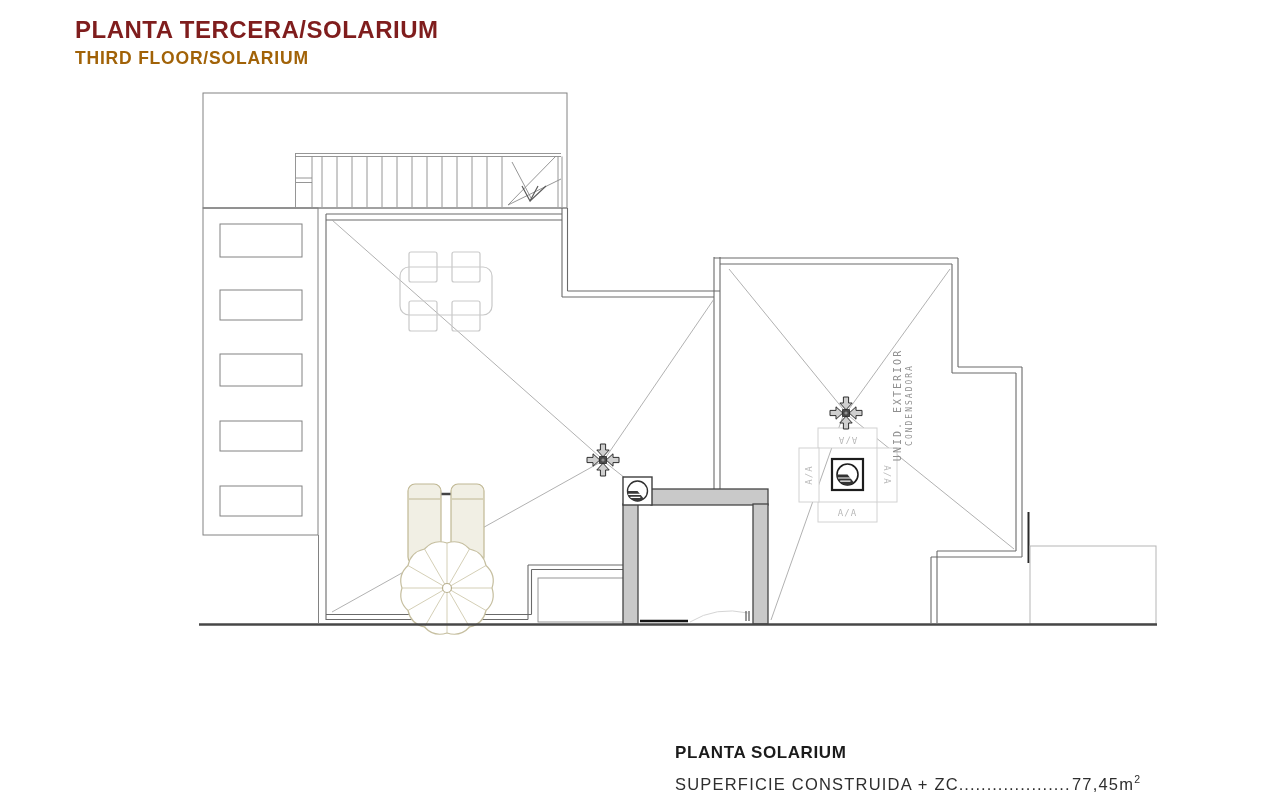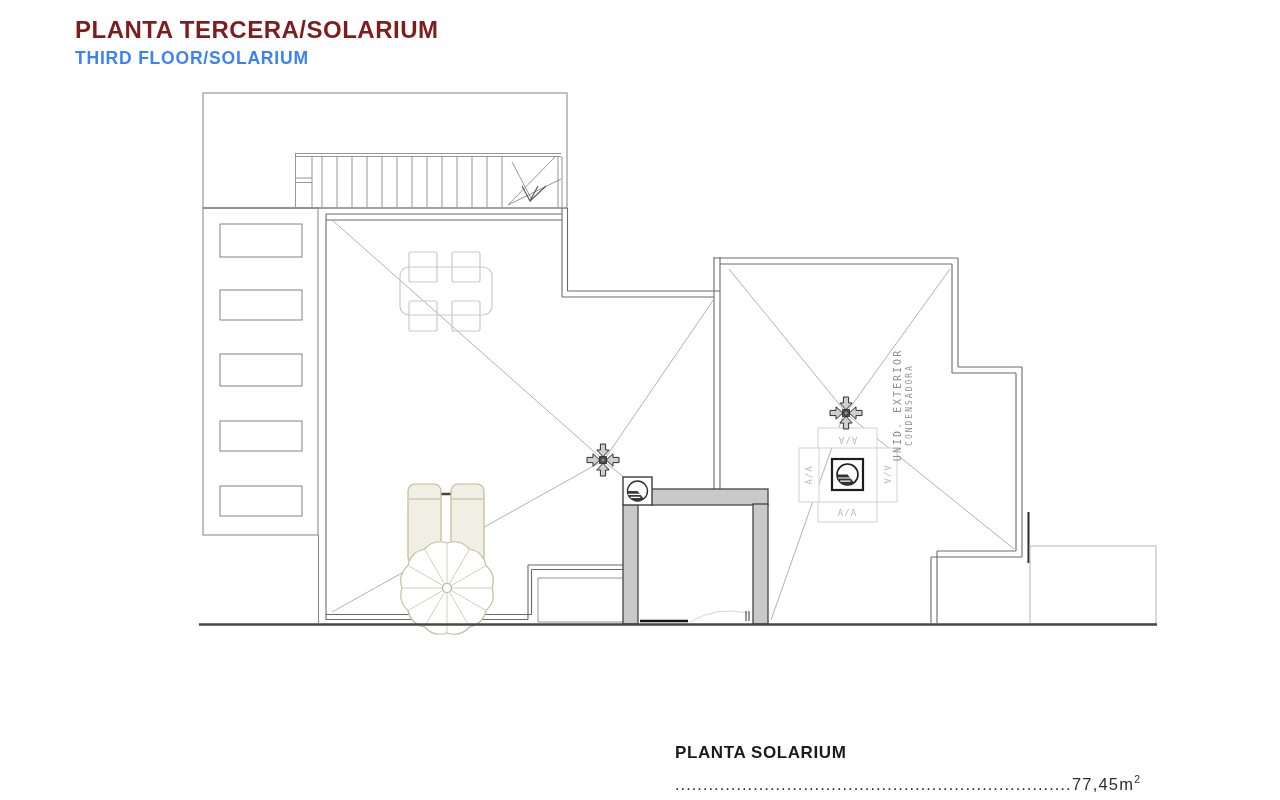--- a/index.html
+++ b/index.html
@@ -11,21 +11,21 @@
     position: relative;
     overflow: hidden;
   }
   .page-header { position: absolute; left: 75px; top: 16px; }
   .page-header .title {
     margin: 0; font-size: 24px; font-weight: bold; letter-spacing: 0.5px;
     color: #7f1d1d;
   }
   .page-header .subtitle {
     margin: 4px 0 0 0; font-size: 17.5px; font-weight: bold; letter-spacing: 0.8px;
-    color: #3b82f6;
+    color: #a16207;
   }
   #plan-svg { position: absolute; left: 0; top: 0; }
 
   .outline { fill: none; stroke: #828282; stroke-width: 1; }
   .thin    { stroke: #8a8a8a; stroke-width: 0.9; fill: none; }
   .wall    { stroke: #6a6a6a; stroke-width: 1.1; fill: none; }
   .diag    { stroke: #a8a8a8; stroke-width: 0.9; fill: none; }
   .furn    { stroke: #c9c9c9; stroke-width: 1.2; fill: none; }
   .beige   { stroke: #c0b894; stroke-width: 1.2; fill: #f1efe4; }
   .beige-line { stroke: #c0b894; stroke-width: 1; fill: none; }
@@ -250,19 +250,20 @@
 
   <use href="#drainSym" transform="translate(603,460)"></use>
   <use href="#drainSym" transform="translate(846,413)"></use>
 
   <line x1="199" y1="624.5" x2="1157" y2="624.5" stroke="#474747" stroke-width="2.6"></line>
 </svg>
 
 <div class="legend">
   <div class="legend-title">PLANTA SOLARIUM</div>
   <div class="legend-row">
+    <span>SUPERFICIE CONSTRUIDA + ZC</span>
       <span class="dots"></span>
       <span class="value"><span>77,45m</span><sup>2</sup></span>
   </div>
   <div class="legend-row">
     <span class="value"></span>
   </div>
 </div>
 
 </body></html>

